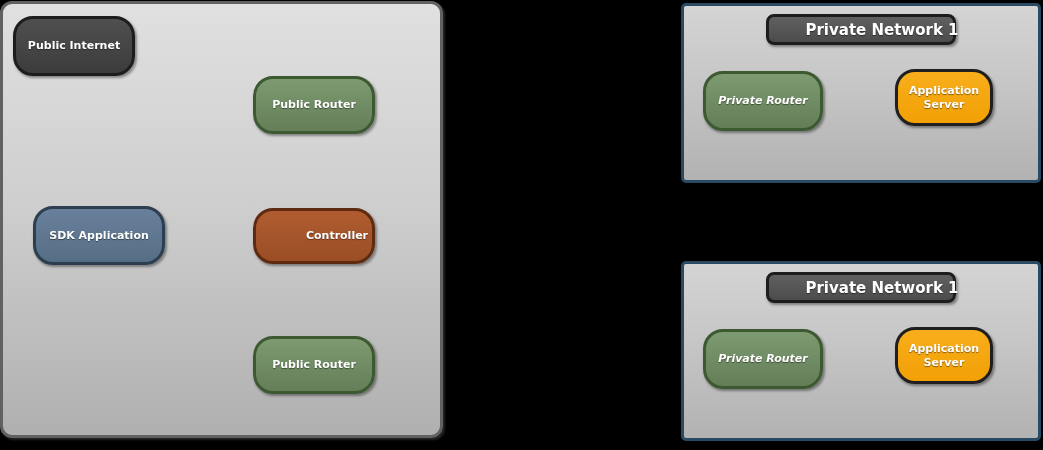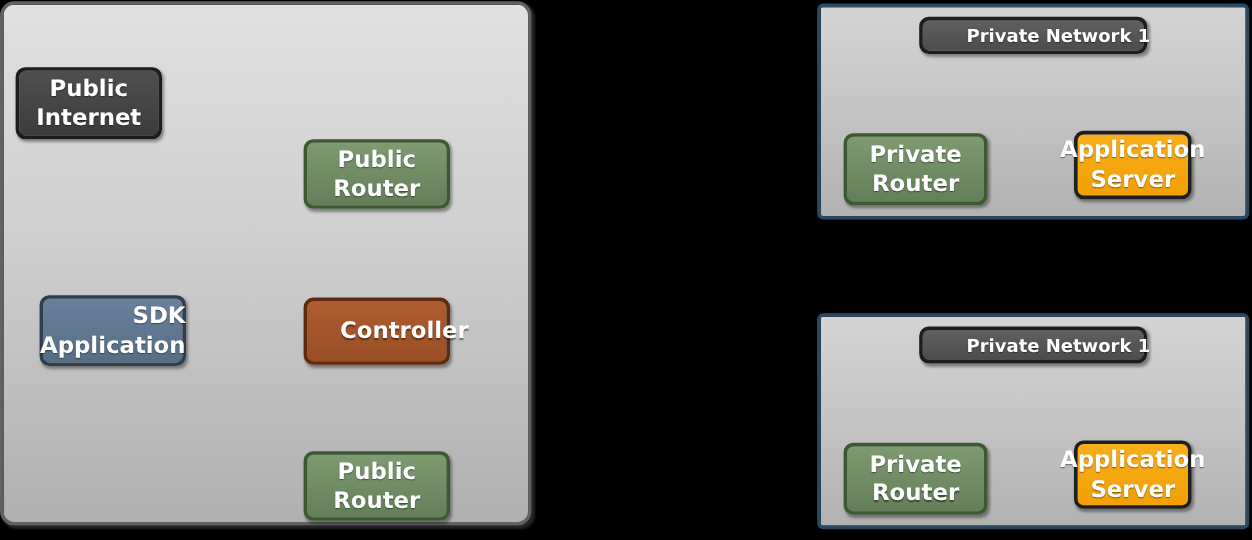--- a/index.html
+++ b/index.html
@@ -28,26 +28,25 @@
     border:3px solid #2a4a63;
     border-radius:5px;
   }
   .net-panel.one { left:681px; top:3px; }
   .net-panel.two { left:681px; top:261px; }
 
   
   .node {
     display:flex; align-items:center; justify-content:center;
     text-align:center;
-    color:#ffffff; font-weight:bold; font-size:19px; line-height:1.27;
-    border-radius:8px;
+    color:#ffffff; font-weight:bold; font-size:11px; line-height:1.27;
+    border-radius:20px;
     box-shadow:1.5px 2px 2.5px rgba(0,0,0,0.38);
     text-shadow:0 1px 1px rgba(0,0,0,0.45);
     padding:2px;
-    margin-top:40px;
   }
   .node.dark  { background:linear-gradient(#4f4f4f,#3c3c3c); border:3px solid #1d1d1d; }
   .node.green { background:linear-gradient(#7d9a70,#647f58); border:3px solid #3d5932; }
   .node.slate { background:linear-gradient(#68809a,#566e85); border:3px solid #2c3e50; }
   .node.rust  { background:linear-gradient(#b05c30,#9a4e26); border:3px solid #5e2a10; }
   .node.orange{ background:linear-gradient(#f8ae1b,#f2a005); border:3px solid #1f1f1f; }
 
   .title-box {
     left:50%; top:8px; transform:translateX(-50%);
     width:190px; height:31px;
@@ -58,26 +57,26 @@
     color:#ffffff; font-weight:bold; font-size:15px;
     box-shadow:1.5px 2px 2.5px rgba(0,0,0,0.38);
     text-shadow:0 1px 1px rgba(0,0,0,0.45);
     white-space:nowrap;
     padding-left:42px;
   }
 
   
   .n-public-internet     { left:10px;  top:12px;  width:122px; height:60px; }
   .n-public-router-top   { left:250px; top:72px;  width:122px; height:58px; }
-  .n-sdk-application     { left:30px;  top:202px; width:122px; height:59px;text-align:right; }
+  .n-sdk-application     { left:30px;  top:202px; width:132px; height:59px;text-align:right; }
   .n-controller          { left:250px; top:204px; width:122px; height:56px;padding-left:48px; }
   .n-public-router-bottom{ left:250px; top:332px; width:122px; height:58px; }
 
   
-  .n-private-router { left:19px;  top:65px; width:120px; height:60px; }
+  .n-private-router { left:19px;  top:65px; width:120px; height:60px;font-style:italic; }
   .n-app-server     { left:211px; top:63px; width:98px; height:57px; }
 </style>
 </head>
 <body>
 
 <div class="abs zone-panel">
   <div class="abs node dark n-public-internet">Public Internet</div>
   <div class="abs node green n-public-router-top">Public Router</div>
   <div class="abs node slate n-sdk-application">SDK Application</div>
   <div class="abs node rust n-controller">Controller</div>

